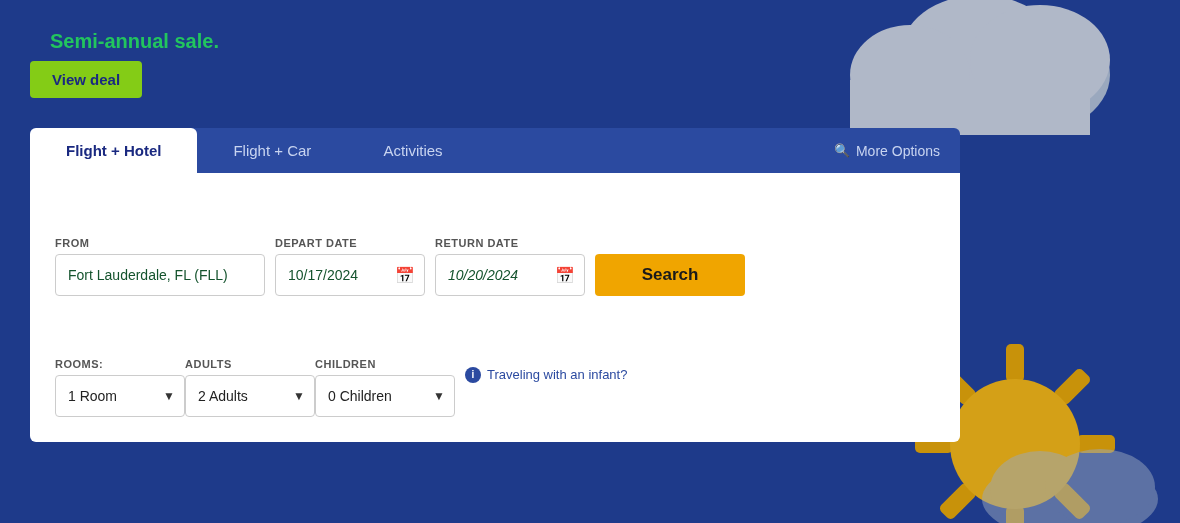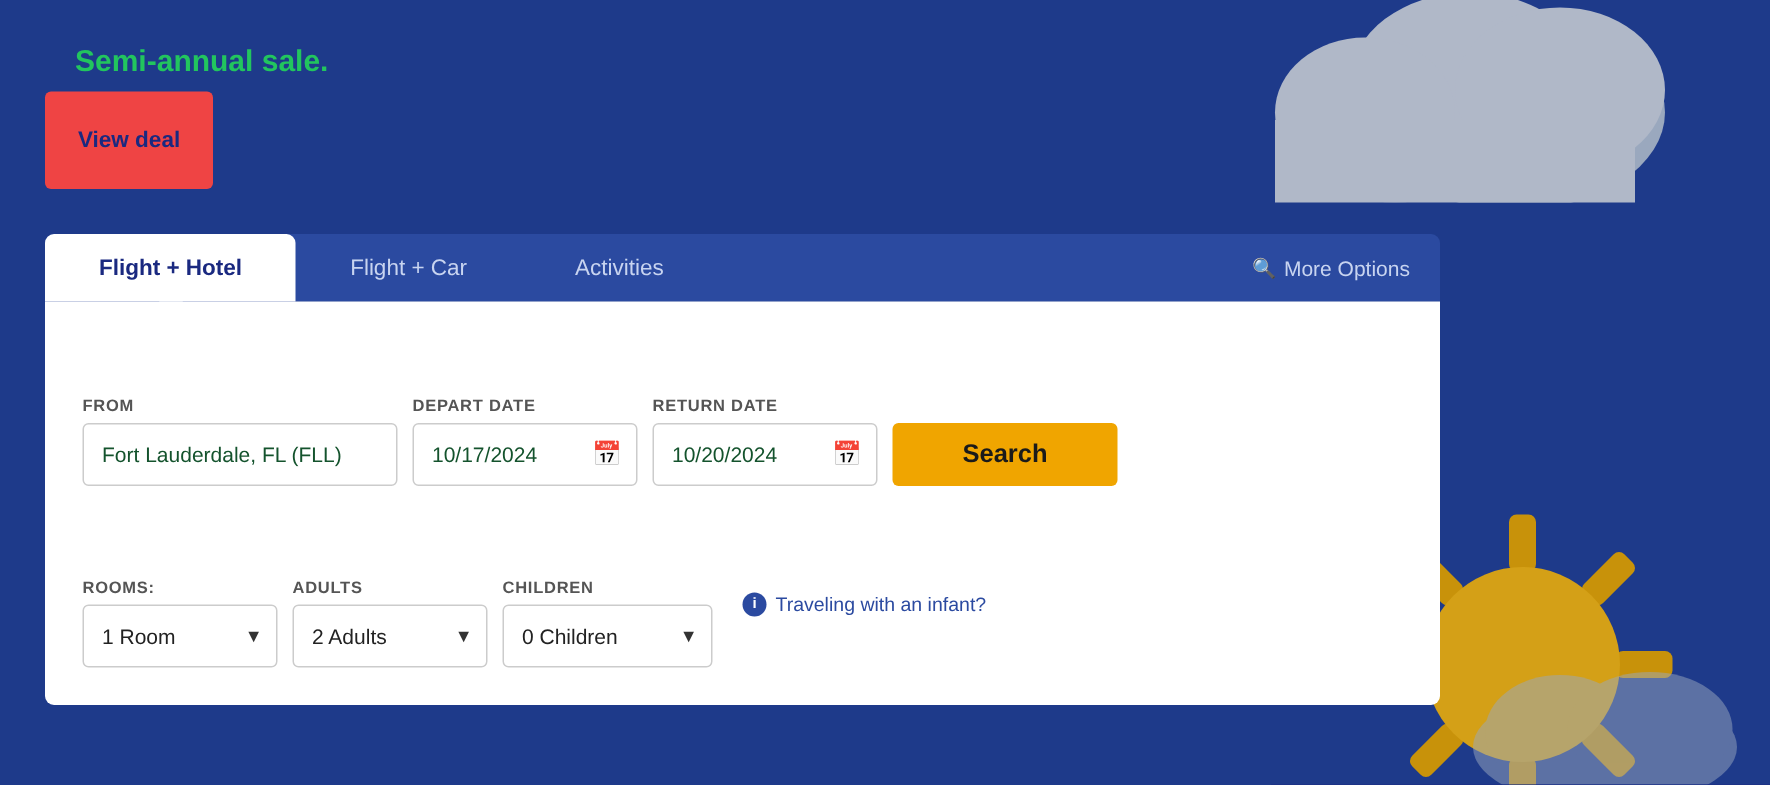--- a/index.html
+++ b/index.html
@@ -34,24 +34,24 @@
     }
 
     .headline {
       color: #ffffff;
       font-size: 32px;
       font-weight: bold;
       margin-bottom: 18px;
     }
 
     .view-deal-btn {
-      background: #ef4444;
+      background: #84cc16;
       color: #1a2980;
       border: none;
-      padding: 24px 22px;
+      padding: 10px 22px;
       font-size: 15px;
       font-weight: bold;
       cursor: pointer;
       border-radius: 4px;
       margin-bottom: 30px;
     }
 
     
     .tabs-container {
       background: #2b4aa0;
@@ -111,21 +111,20 @@
 
     .form-row-1 {
       display: flex;
       gap: 10px;
       align-items: flex-end;
       margin-bottom: 18px;
     }
 
     .form-row-2 {
       display: flex;
-      gap: 10px;
       align-items: center;
     }
 
     .field-group {
       display: flex;
       flex-direction: column;
     }
 
     .field-label {
       font-size: 11px;
@@ -306,21 +305,21 @@
       <div class="field-group">
         <label class="field-label">DEPART DATE</label>
         <div class="date-wrapper">
           <input class="field-input" type="text" style="width: 150px;" value="10/17/2024">
           <span class="calendar-icon">📅</span>
         </div>
       </div>
       <div class="field-group">
         <label class="field-label">RETURN DATE</label>
         <div class="date-wrapper">
-          <input class="field-input" type="text" style="width: 150px;" value="10/20/2024">
+          <input class="field-input" type="text" style="width: 150px; font-style: italic;" value="10/20/2024">
           <span class="calendar-icon">📅</span>
         </div>
       </div>
       <button class="search-btn">Search</button>
     </div>
 
     <div class="form-row-2">
       <div class="field-group">
         <label class="field-label">ROOMS:</label>
         <div class="select-wrapper">

